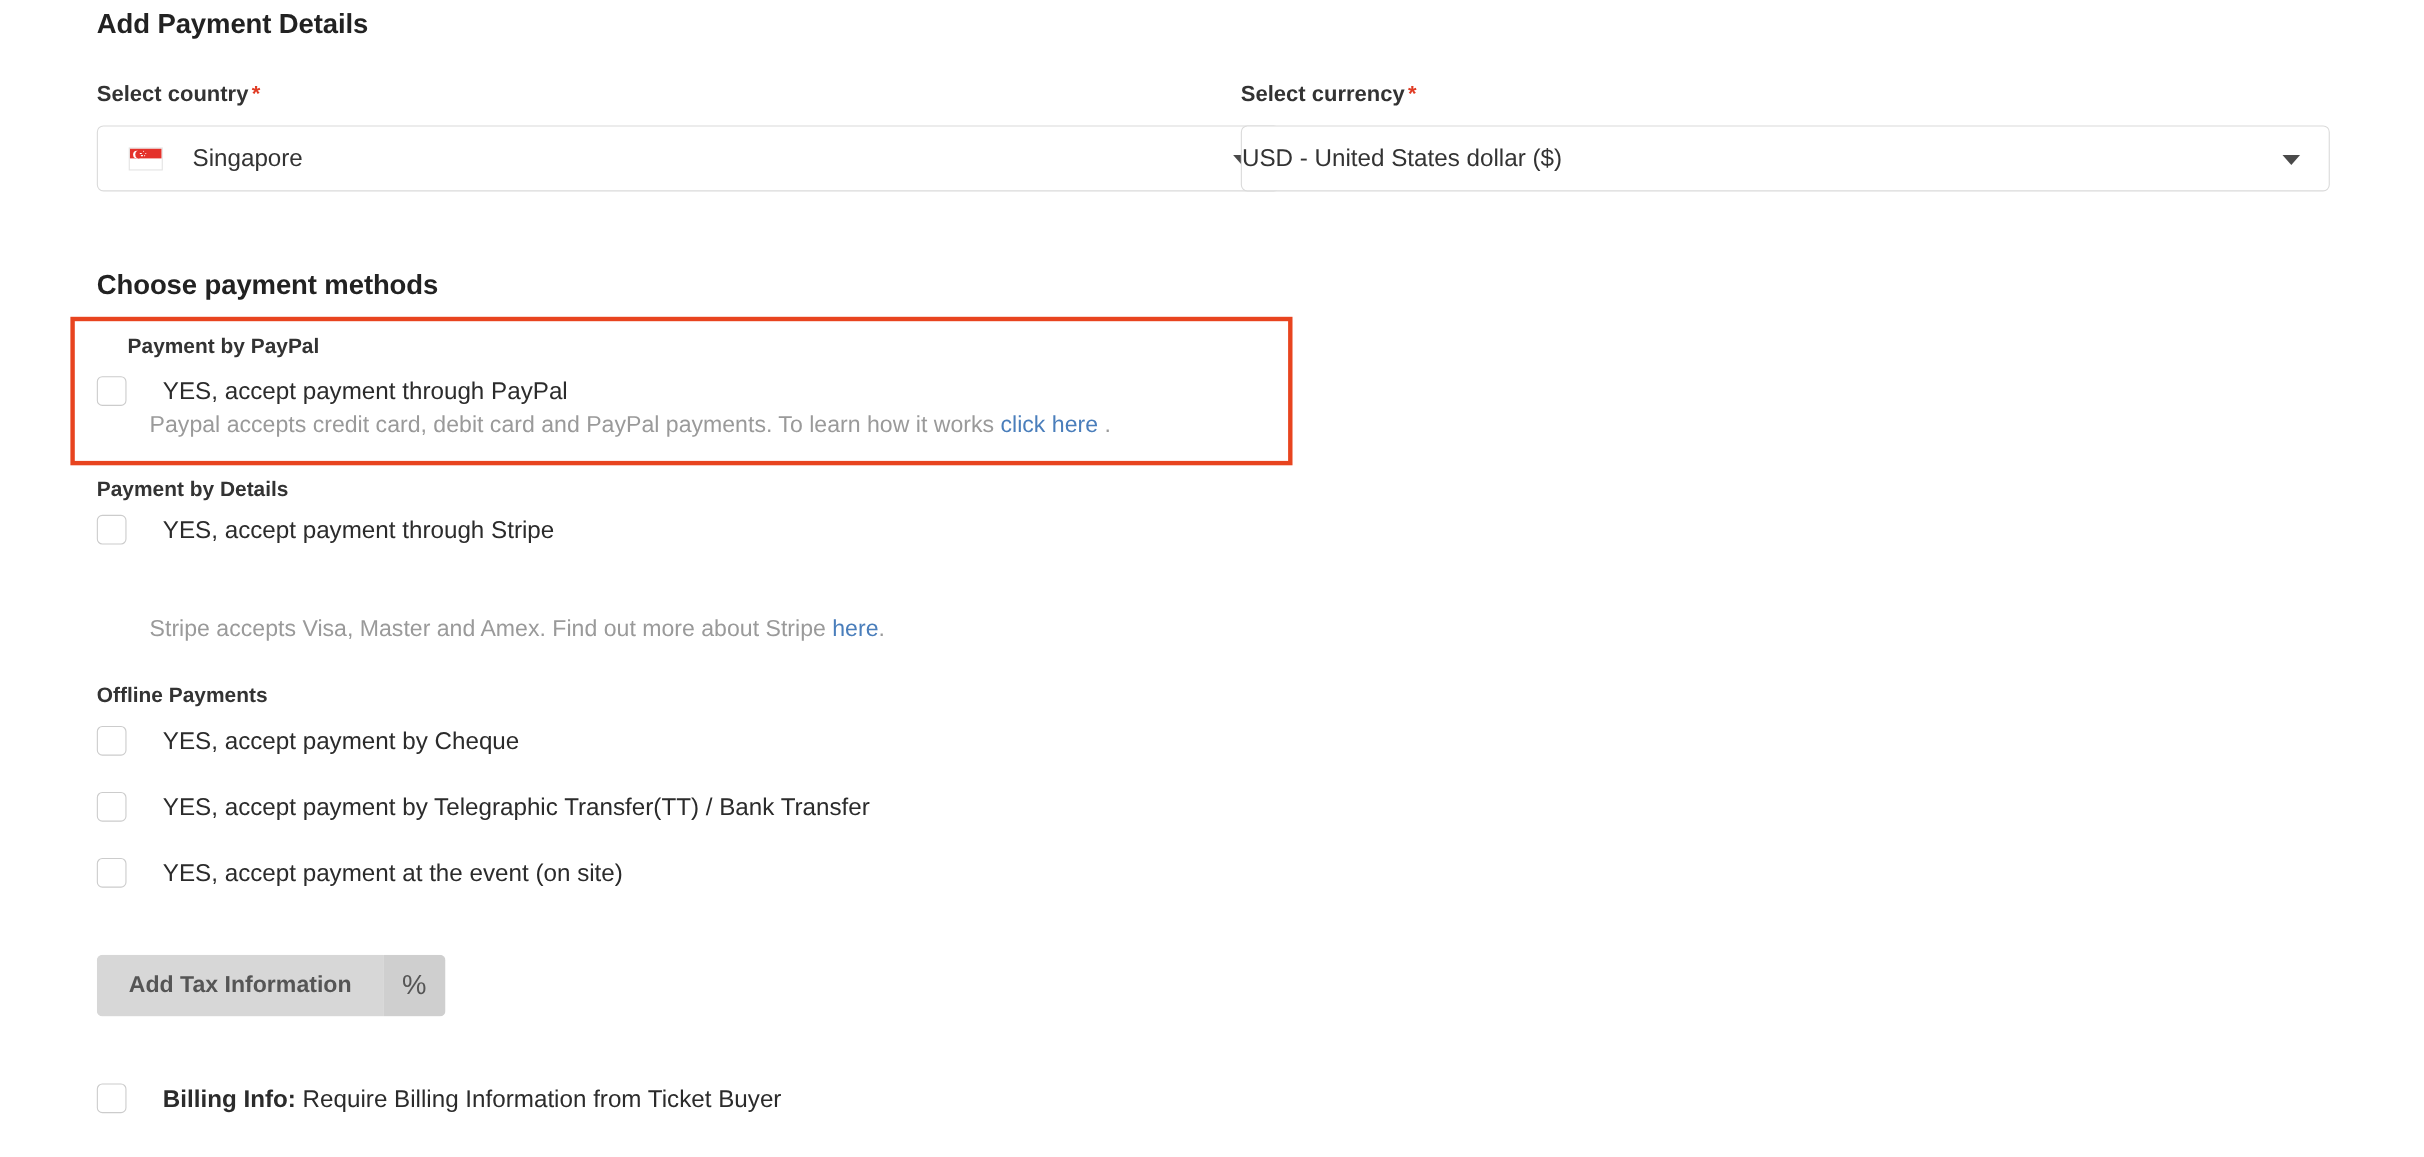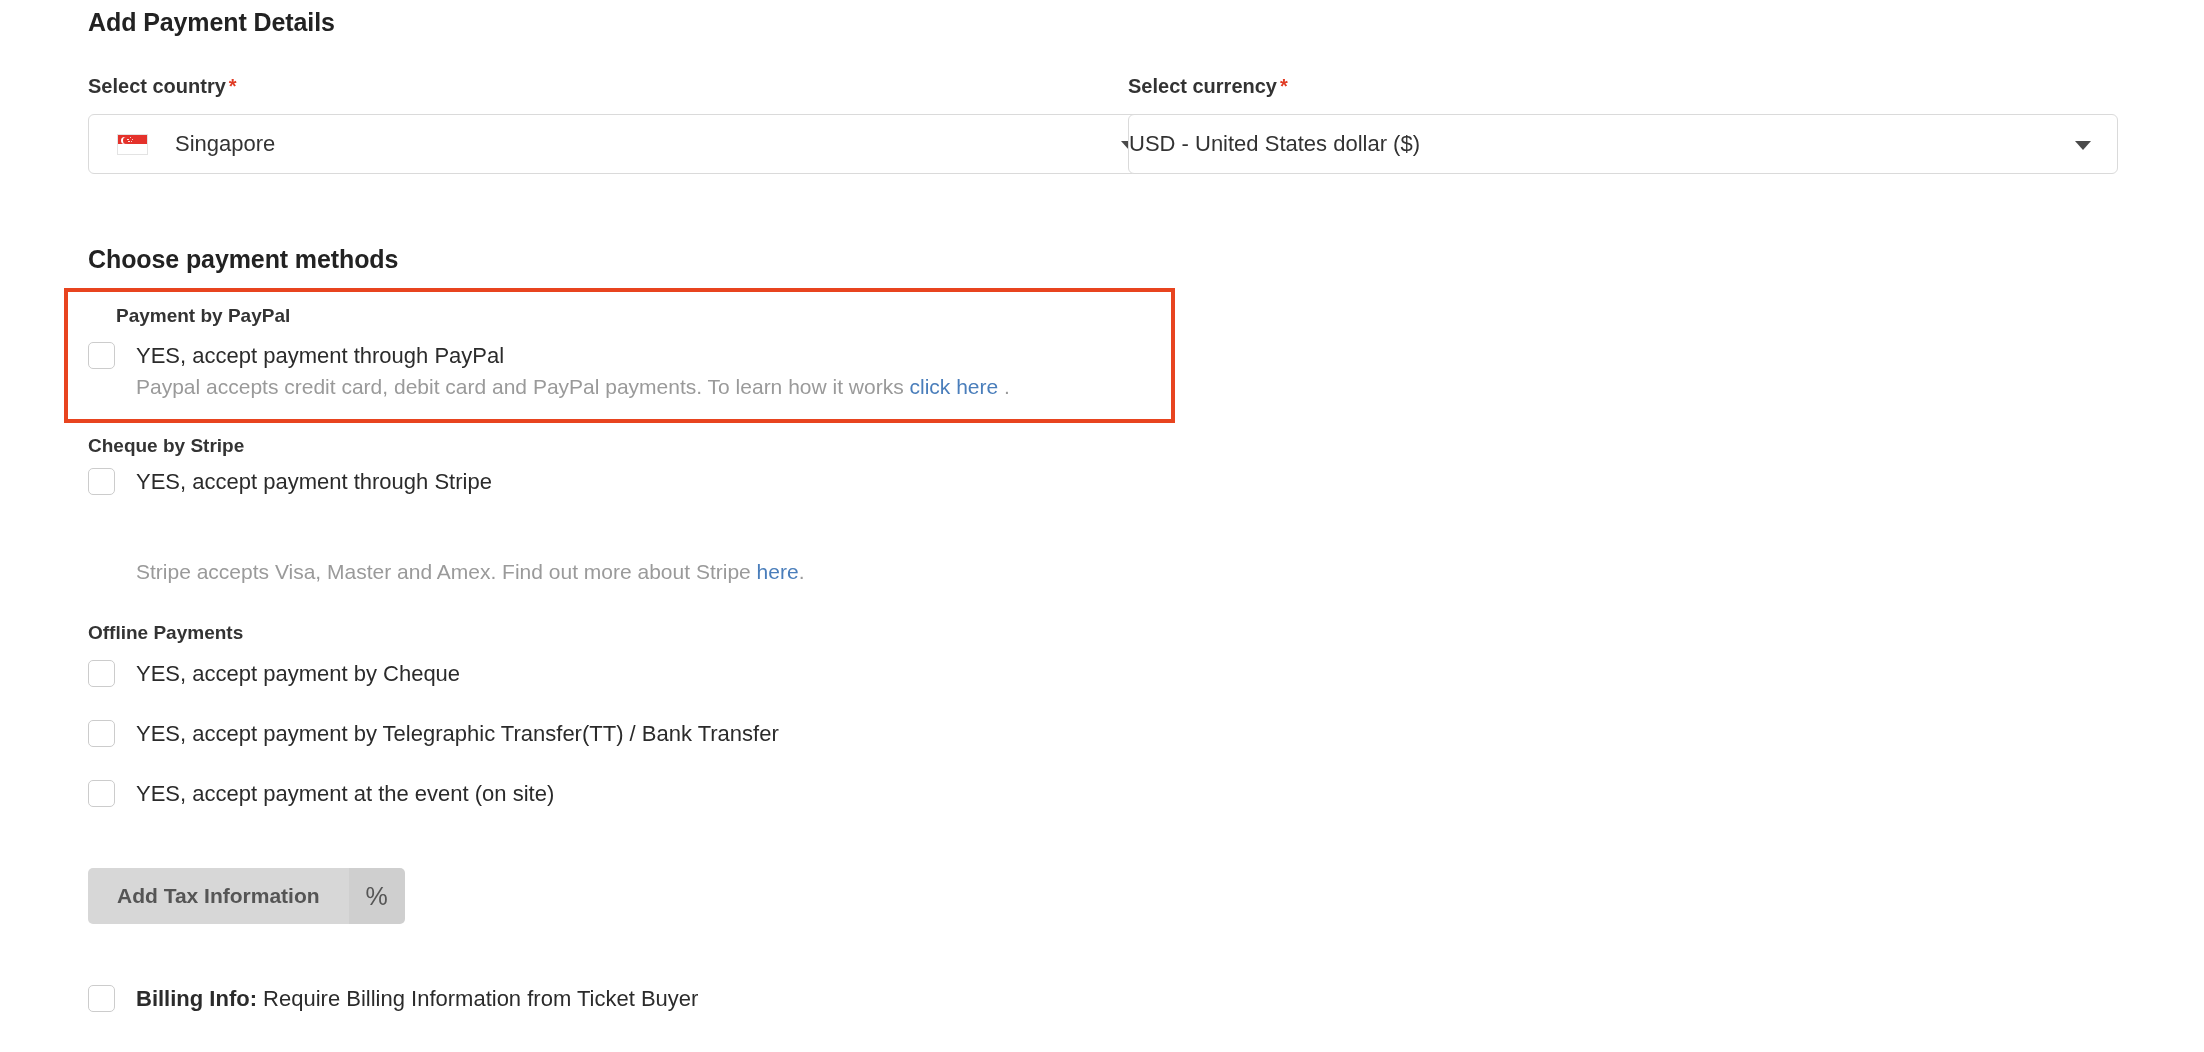--- a/index.html
+++ b/index.html
@@ -164,21 +164,21 @@
     height: 27px;
     border: 1.5px solid #cccccc;
     border-radius: 5px;
     background: #ffffff;
     box-sizing: border-box;
     flex: 0 0 auto;
   }
   .cb-label {
     font-size: 22px;
     color: #2b2b2b;
-    margin-left: 21px;
+    margin-left: 33px;
     line-height: 27px;
     white-space: nowrap;
   }
   .cb-label b { font-weight: bold; }
 
   #cb-paypal   { left: 88px; top: 342px; }
   #cb-stripe   { left: 88px; top: 468px; }
   #cb-cheque   { left: 88px; top: 660px; }
   #cb-tt       { left: 88px; top: 720px; }
   #cb-onsite   { left: 88px; top: 780px; }
@@ -274,21 +274,21 @@
 
   <div class="group-title" id="title-paypal">Payment by PayPal</div>
   <div class="cb-row" id="cb-paypal">
     <span class="checkbox"></span>
     <span class="cb-label">YES, accept payment through PayPal</span>
   </div>
   <div class="helper" id="desc-paypal">
     <span>Paypal accepts credit card, debit card and PayPal payments. To learn how it works </span><a class="link">click here</a><span> .</span>
   </div>
 
-  <div class="group-title" id="title-stripe">Cheque by Stripe</div>
+  <div class="group-title" id="title-stripe">Payment by Details</div>
   <div class="cb-row" id="cb-stripe">
     <span class="checkbox"></span>
     <span class="cb-label">YES, accept payment through Stripe</span>
   </div>
   <div class="helper" id="desc-stripe">
     <span>Stripe accepts Visa, Master and Amex. Find out more about Stripe </span><a class="link">here</a><span>.</span>
   </div>
 
   <div class="group-title" id="title-offline">Offline Payments</div>
 

